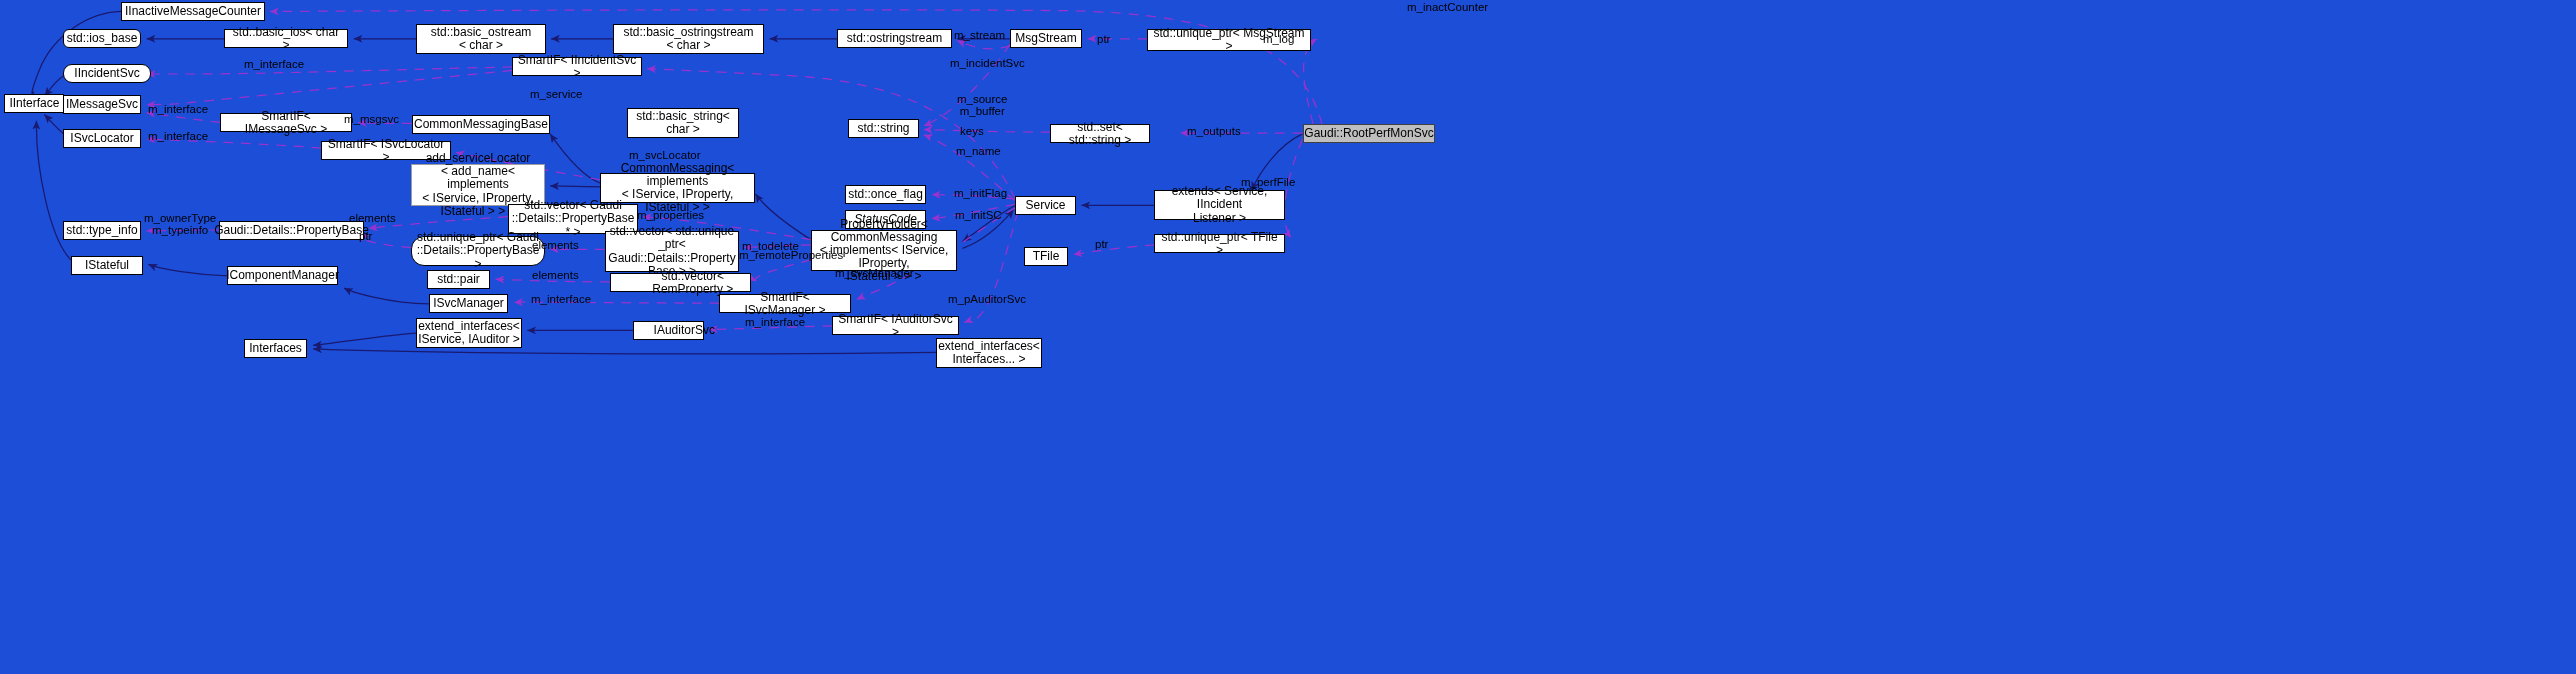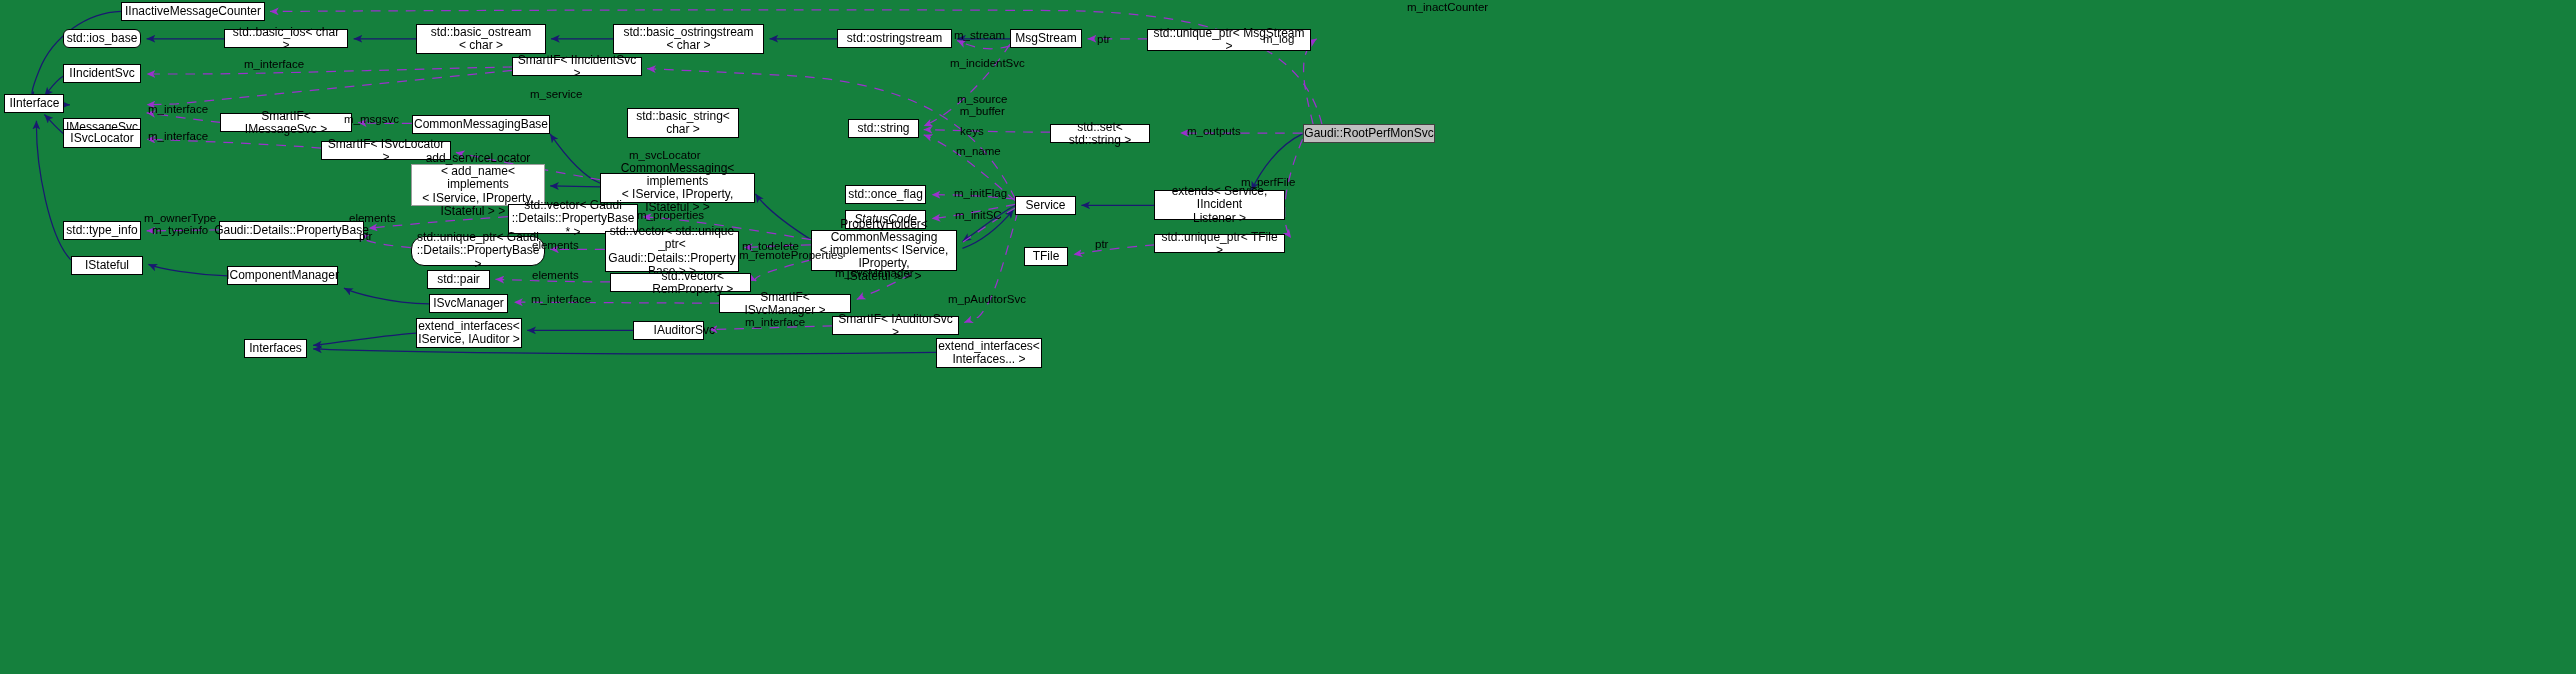--- a/index.html
+++ b/index.html
@@ -4,21 +4,21 @@
 <style>
   html, body {
     margin: 0;
     padding: 0;
     background: #ffffff;
   }
   #diagram {
     position: relative;
     width: 2576px;
     height: 674px;
-    background: #15803d;
+    background: #1d4ed8;
     font-family: "Liberation Sans", sans-serif;
     overflow: hidden;
   }
   #edges {
     position: absolute;
     left: 0;
     top: 0;
     width: 2576px;
     height: 674px;
     pointer-events: none;
@@ -188,24 +188,24 @@
 <div class="node" style="left: 121px; top: 1.8px; width: 144px; height: 19.4px;">IInactiveMessageCounter</div>
     <div class="node" style="left: 63px; top: 29px; width: 78px; height: 19.4px; border-radius: 6px;">std::ios_base</div>
     <div class="node" style="left: 224px; top: 29px; width: 124px; height: 19.4px;">std::basic_ios&lt; char &gt;</div>
     <div class="node" style="left: 416px; top: 24px; width: 130px; height: 30px;">std::basic_ostream
 &lt; char &gt;</div>
     <div class="node" style="left: 613px; top: 24px; width: 151px; height: 30px;">std::basic_ostringstream
 &lt; char &gt;</div>
     <div class="node" style="left: 837px; top: 29px; width: 115px; height: 19.4px;">std::ostringstream</div>
     <div class="node" style="left: 1010px; top: 29px; width: 72px; height: 19.4px;">MsgStream</div>
     <div class="node" style="left: 1147px; top: 29px; width: 164px; height: 22px;">std::unique_ptr&lt; MsgStream &gt;</div>
-    <div class="node" style="left: 63px; top: 64px; width: 78px; height: 19.4px;">IIncidentSvc</div>
+    <div class="node" style="left: 63px; top: 64px; width: 88px; height: 19.4px; border-radius: 9px;">IIncidentSvc</div>
     <div class="node" style="left: 512px; top: 57px; width: 130px; height: 19.4px;">SmartIF&lt; IIncidentSvc &gt;</div>
     <div class="node" style="left: 4.4px; top: 94px; width: 60px; height: 19.4px;">IInterface</div>
-    <div class="node" style="left: 63px; top: 95px; width: 78px; height: 19.4px; margin-top: 23px;">IMessageSvc</div>
+    <div class="node" style="left: 63px; top: 95px; width: 78px; height: 19.4px;">IMessageSvc</div>
     <div class="node" style="left: 220px; top: 113px; width: 132px; height: 19.4px;">SmartIF&lt; IMessageSvc &gt;</div>
     <div class="node" style="left: 412px; top: 115px; width: 138px; height: 19.4px;">CommonMessagingBase</div>
     <div class="node" style="left: 627px; top: 108px; width: 112px; height: 30px;">std::basic_string&lt;
 char &gt;</div>
     <div class="node" style="left: 848px; top: 119px; width: 71px; height: 19.4px;">std::string</div>
     <div class="node" style="left: 1050px; top: 124px; width: 100px; height: 19.4px;">std::set&lt; std::string &gt;</div>
     <div class="node highlight" style="left: 1303px; top: 124px; width: 132px; height: 19.4px;">Gaudi::RootPerfMonSvc</div>
     <div class="node" style="left: 63px; top: 129px; width: 78px; height: 19.4px;">ISvcLocator</div>
     <div class="node" style="left: 321px; top: 141px; width: 130px; height: 19.4px;">SmartIF&lt; ISvcLocator &gt;</div>
     <div class="node faded" style="left: 411px; top: 164px; width: 134px; height: 42px;">add_serviceLocator

